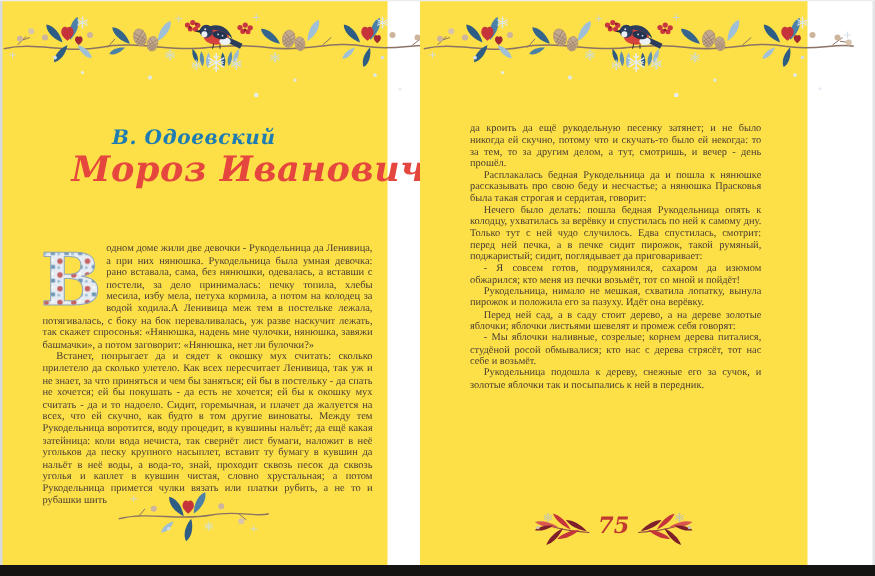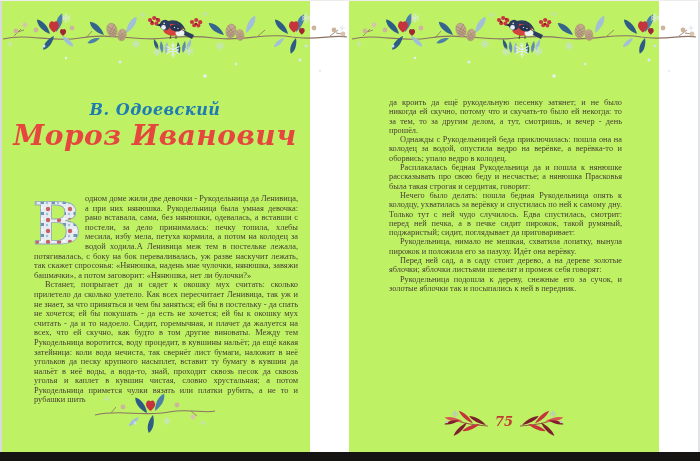--- a/index.html
+++ b/index.html
@@ -7,52 +7,52 @@
     width:700px;height:461px;position:relative;overflow:hidden;
     background:#ffffff;
     font-family:"Liberation Serif","DejaVu Serif",serif;
   }
   .screen{position:absolute;inset:0;}
   .edge-l{position:absolute;left:0;top:0;bottom:9px;width:2px;background:#d8dadb;}
   .edge-r{position:absolute;right:0;top:0;bottom:9px;width:2px;background:#e3e4e5;}
   .edge-t{position:absolute;left:0;right:0;top:0;height:1px;background:#ededee;}
   .footer-bar{position:absolute;left:0;right:0;bottom:0;height:9px;background:#151413;}
   .gutter{position:absolute;left:349px;top:0;bottom:9px;width:2px;background:#e1e3e5;}
-  .page{position:absolute;top:0;bottom:9px;width:310px;background:#bef264;}
+  .page{position:absolute;top:0;bottom:9px;width:310px;background:#fde047;}
   .page.left{left:0;}
-  .page.right{left:349px;}
+  .page.right{left:336px;}
   .garland{position:absolute;top:8px;left:0;width:350px;height:80px;}
   .author{
     position:absolute;top:100px;left:0;width:100%;text-align:center;
     font-family:"DejaVu Serif",serif;font-style:italic;font-weight:700;
     font-size:16px;letter-spacing:.5px;color:#1f7cb3;
   }
   .title{
     position:absolute;top:119px;left:0;width:100%;text-align:center;
     font-family:"DejaVu Serif",serif;font-style:italic;font-weight:700;
-    font-size:28px;letter-spacing:.5px;color:#e5463d;
+    font-size:28px;letter-spacing:.5px;color:#e5463d;padding-left:44px;
   }
   .body-text{
     position:absolute;text-align:justify;color:#473c33;
     font-size:8.4px;line-height:9.6px;
     hyphens:auto;-webkit-hyphens:auto;
   }
   .body-text.leftcol{left:34px;right:12px;top:194px;}
   .body-text.rightcol{left:40px;right:37px;top:98px;line-height:9.3px;font-size:8.3px;}
   .body-text p{margin:0;}
   .body-text p.ind{text-indent:11px;}
   .dropcap{float:left;width:45px;height:54px;margin:1px 6px 0 0;}
   .bottom-ornament{position:absolute;left:50%;transform:translateX(-50%);top:391px;width:128px;height:44px;}
   .pagenum-row{
     position:absolute;left:50%;transform:translateX(-50%);bottom:16px;
     display:flex;align-items:center;gap:5px;
   }
   .pagenum{
     font-family:"DejaVu Serif",serif;font-style:italic;font-weight:700;
-    font-size:13px;color:#c13a31;line-height:1;
+    font-size:18px;color:#c13a31;line-height:1;
   }
   .sprig{width:48px;height:30px;}
   .sprig.mirror{transform:scaleX(-1);}
 </style>
 </head>
 <body>
 
 <svg width="0" height="0" style="position:absolute" aria-hidden="true">
   <defs>
     <path id="leaf" d="M0,0 C6,-5 14,-7 19,-4 C15,1 7,2 0,0 Z" fill="currentColor"></path>
@@ -225,25 +225,26 @@
   </div>
 
   <div class="gutter"></div>
 
   <div class="page right">
     <svg class="garland" viewBox="0 0 350 80">
       <use href="#garland"></use>
     </svg>
     <div class="body-text rightcol">
       <p>да кроить да ещё рукодельную песенку затянет; и не было никогда ей скучно, потому что и скучать-то было ей некогда: то за тем, то за другим делом, а тут, смотришь, и вечер - день прошёл.</p>
-      <p class="ind">Однажды с Рукодельницей беда приключилась: пошла она на колодец за водой, опустила ведро на верёвке, а верёвка-то и оборвись; упало ведро в колодец.</p>
       <p class="ind">Расплакалась бедная Рукодельница да и пошла к нянюшке рассказывать про свою беду и несчастье; а нянюшка Прасковья была такая строгая и сердитая, говорит:</p>
       <p class="ind">Нечего было делать: пошла бедная Рукодельница опять к колодцу, ухватилась за верёвку и спустилась по ней к самому дну. Только тут с ней чудо случилось. Едва спустилась, смотрит: перед ней печка, а в печке сидит пирожок, такой румяный, поджаристый; сидит, поглядывает да приговаривает:</p>
+      <p class="ind">- Я совсем готов, подрумянился, сахаром да изюмом обжарился; кто меня из печки возьмёт, тот со мной и пойдёт!</p>
       <p class="ind">Рукодельница, нимало не мешкая, схватила лопатку, вынула пирожок и положила его за пазуху. Идёт она верёвку.</p>
       <p class="ind">Перед ней сад, а в саду стоит дерево, а на дереве золотые яблочки; яблочки листьями шевелят и промеж себя говорят:</p>
+      <p class="ind">- Мы яблочки наливные, созрелые; корнем дерева питалися, студёной росой обмывалися; кто нас с дерева стрясёт, тот нас себе и возьмёт.</p>
       <p class="ind">Рукодельница подошла к дереву, снежные его за сучок, и золотые яблочки так и посыпались к ней в передник.</p>
     </div>
     <div class="pagenum-row">
       <svg class="sprig" viewBox="-46 -18 48 26">
         <use href="#sprig"></use>
       </svg>
       <span class="pagenum">75</span>
       <svg class="sprig mirror" viewBox="-46 -18 48 26">
         <use href="#sprig"></use>
       </svg>

